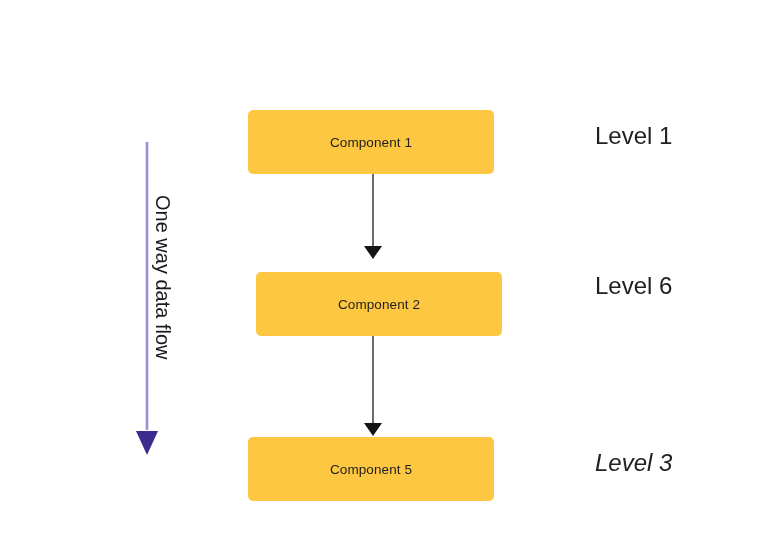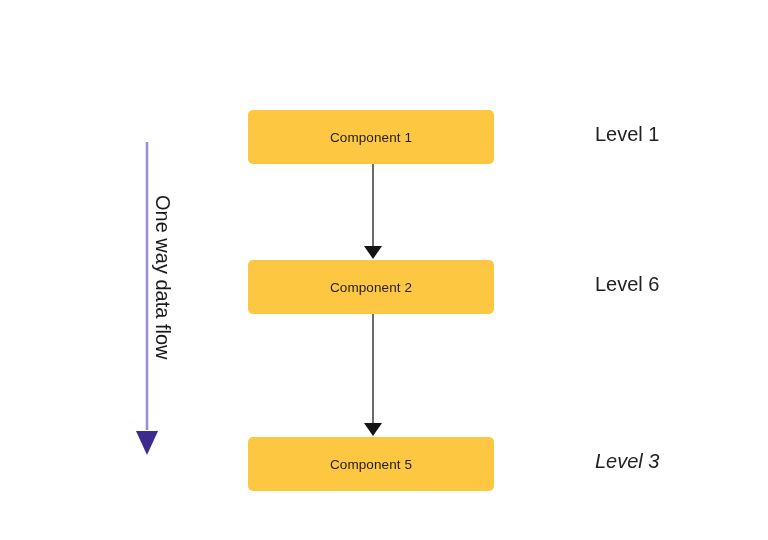--- a/index.html
+++ b/index.html
@@ -16,44 +16,44 @@
     height: 540px;
     background: #ffffff;
     overflow: hidden;
   }
 
   
   .component-box {
     position: absolute;
     left: 248px;
     width: 246px;
-    height: 54px;
+    height: 64px;
     background: #fdc741;
     border-radius: 5px;
     display: flex;
     align-items: center;
     justify-content: center;
   }
   .component-label {
     font-family: "Liberation Sans", sans-serif;
     font-size: 13.5px;
     color: #1f1f1f;
     letter-spacing: 0.1px;
     white-space: nowrap;
   }
   #box-1 { top: 110px; }
-  #box-2 { top: 260px; }
+  #box-2 { top: 272px; margin-left: 8px; }
   #box-3 { top: 437px; }
 
   
   .level-label {
     position: absolute;
     left: 595px;
     font-family: "Liberation Sans", sans-serif;
-    font-size: 20px;
+    font-size: 24px;
     color: #212121;
     white-space: nowrap;
     line-height: 1;
   }
   #level-1 { top: 124px; }
   #level-2 { top: 274px; }
   #level-3 { top: 451px; font-style: italic; }
 
   
   #connectors {

